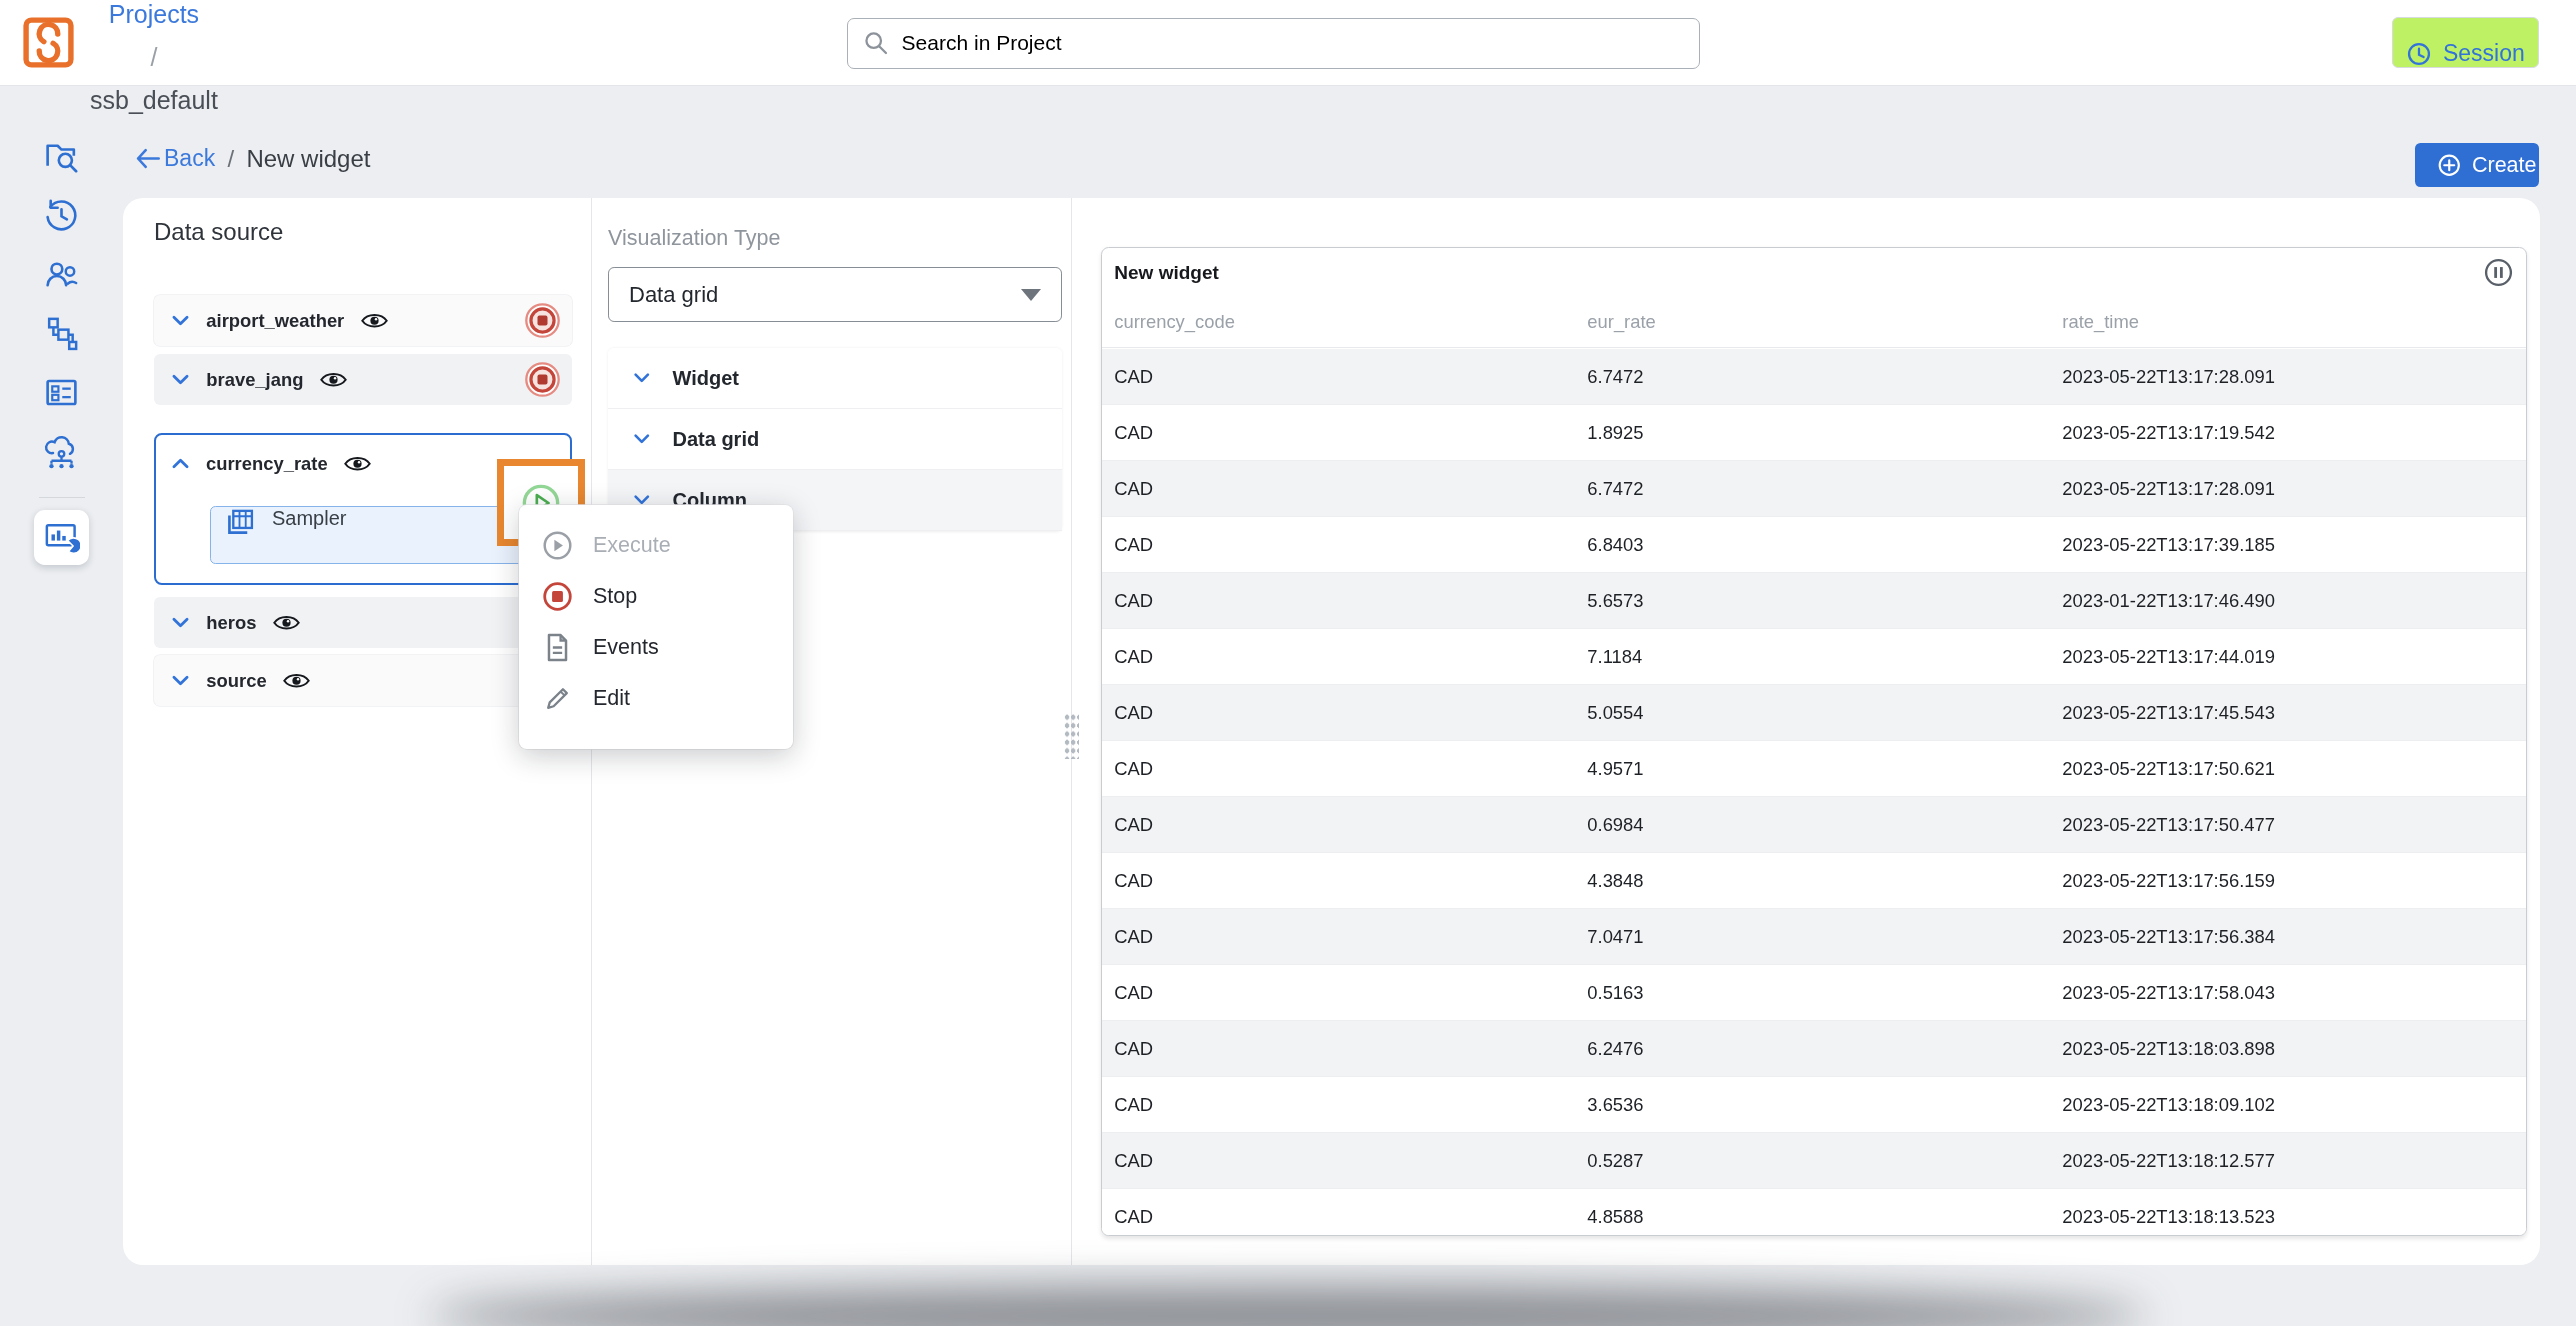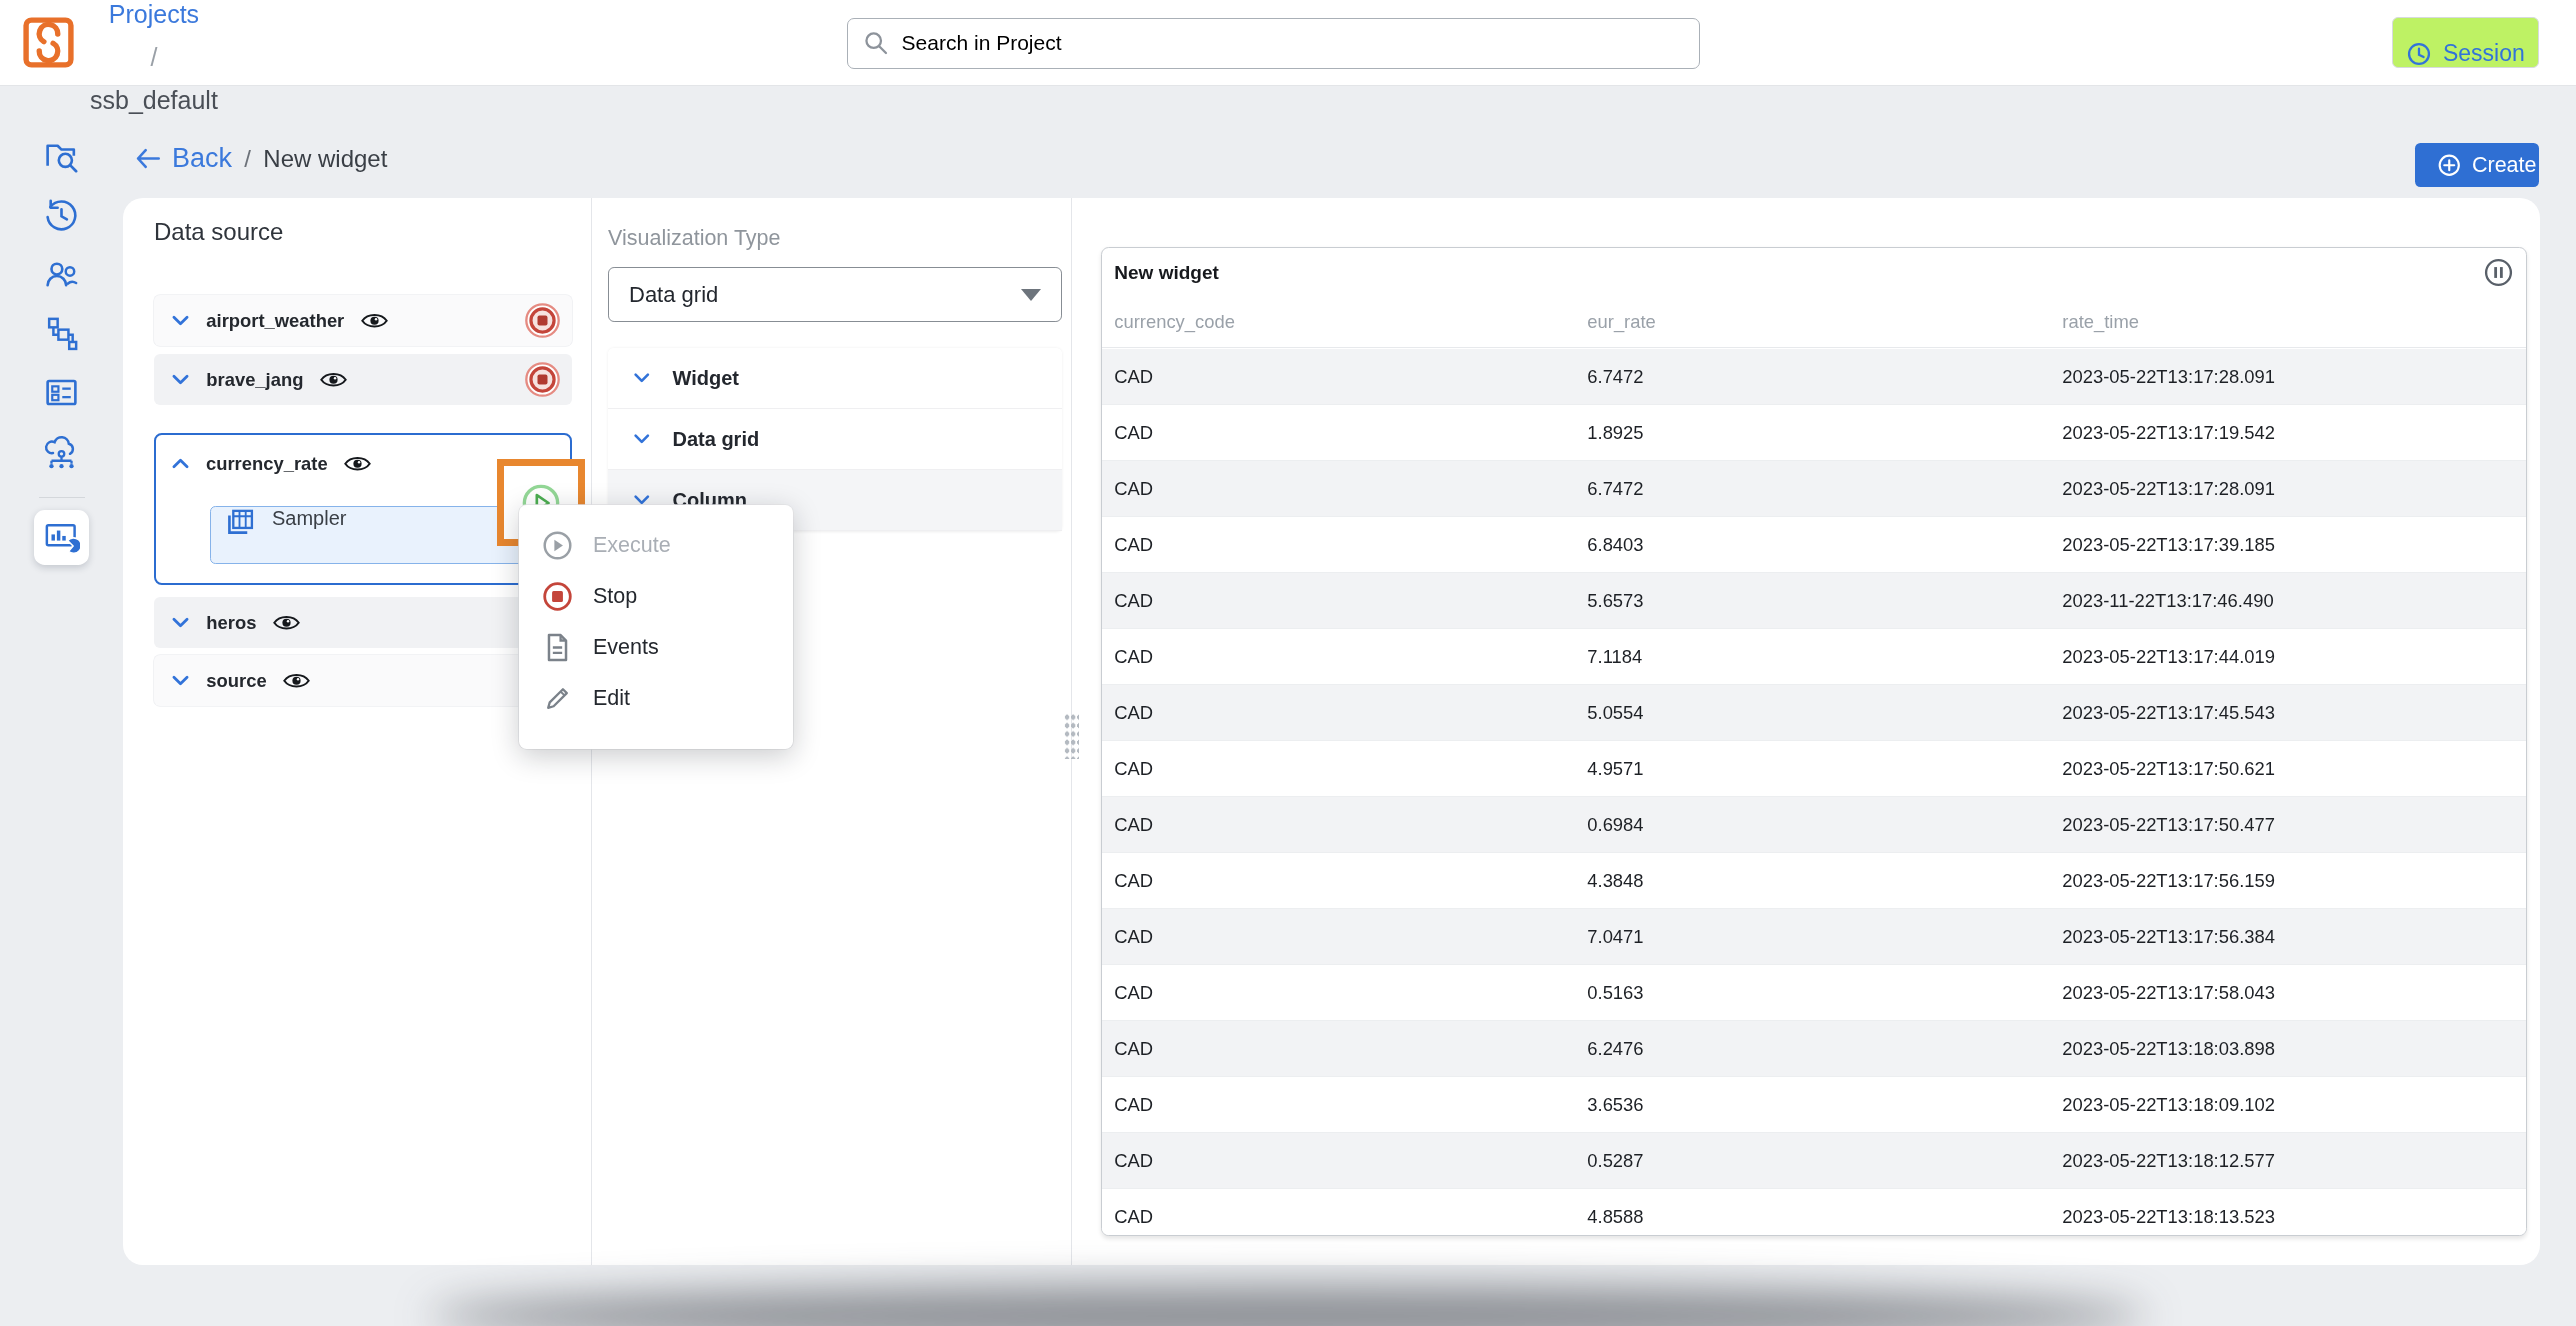--- a/index.html
+++ b/index.html
@@ -24,21 +24,21 @@
   
   .sidebar { position:absolute; left:0; top:86px; width:123px; bottom:0; display:flex; flex-direction:column;
              align-items:center; padding-top:52px; }
   .side-ic { width:37px; height:37px; margin-bottom:22px; }
   .side-divider { width:46px; height:0; border-top:1.5px solid #d4d7db; margin:4.6px 0 12.3px 0; }
   .side-active { width:55px; height:55px; background:#fff; border-radius:10.7px; box-shadow:0 2.3px 7.7px rgba(30,40,60,.18);
                  display:flex; align-items:center; justify-content:center; }
 
   
   .page-crumb { position:absolute; left:135px; top:140px; height:37px; display:flex; align-items:center; gap:12.3px; z-index:2; }
-  .page-crumb .back { display:flex; align-items:center; gap:11px; font-size:27px; color:#3b79dc; }
+  .page-crumb .back { display:flex; align-items:center; gap:3px; font-size:23px; color:#3b79dc; }
   .page-crumb .sep { font-size:24px; color:#6d727a; }
   .page-crumb .title { font-size:24px; color:#3a3f46; }
   .create-btn { position:absolute; right:37px; top:143px; width:124px; height:44px; background:#2f6fd3; border-radius:5.4px;
                 display:flex; align-items:center; justify-content:center; gap:10px; color:#fff; font-size:21.5px; z-index:2;padding-left:20px; }
 
   
   .content { position:absolute; left:123px; top:198px; width:2417px; height:1067px; background:#fff; border-radius:20px; }
   .vline { position:absolute; top:0; bottom:0; width:0; border-left:1.5px solid #e4e6ea; }
   .vline.v1 { left:468px; } .vline.v2 { left:948px; }
   .drag-dots { position:absolute; left:941px; top:515px; width:15.3px; height:46px; z-index:3;
@@ -378,21 +378,21 @@
           <div class="tcell">2023-05-22T13:17:28.091</div>
         </div>
         <div class="trow">
           <div class="tcell">CAD</div>
           <div class="tcell">6.8403</div>
           <div class="tcell">2023-05-22T13:17:39.185</div>
         </div>
         <div class="trow">
           <div class="tcell">CAD</div>
           <div class="tcell">5.6573</div>
-          <div class="tcell">2023-11-22T13:17:46.490</div>
+          <div class="tcell">2023-01-22T13:17:46.490</div>
         </div>
         <div class="trow">
           <div class="tcell">CAD</div>
           <div class="tcell">7.1184</div>
           <div class="tcell">2023-05-22T13:17:44.019</div>
         </div>
         <div class="trow">
           <div class="tcell">CAD</div>
           <div class="tcell">5.0554</div>
           <div class="tcell">2023-05-22T13:17:45.543</div>

